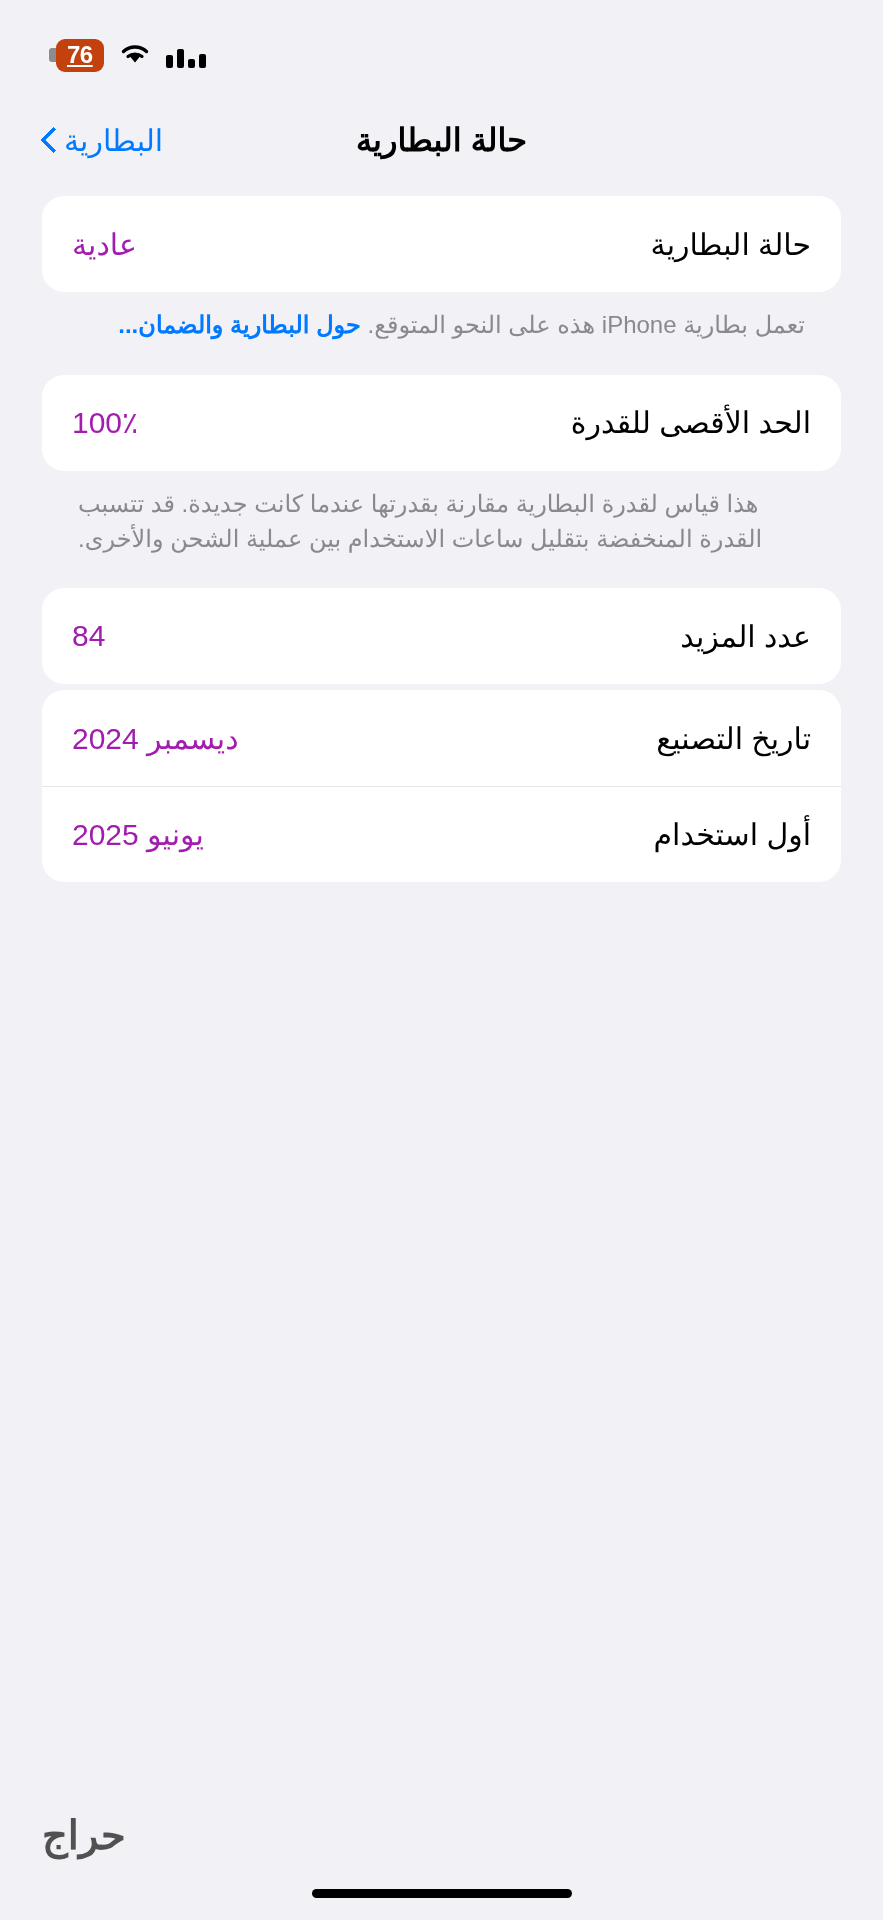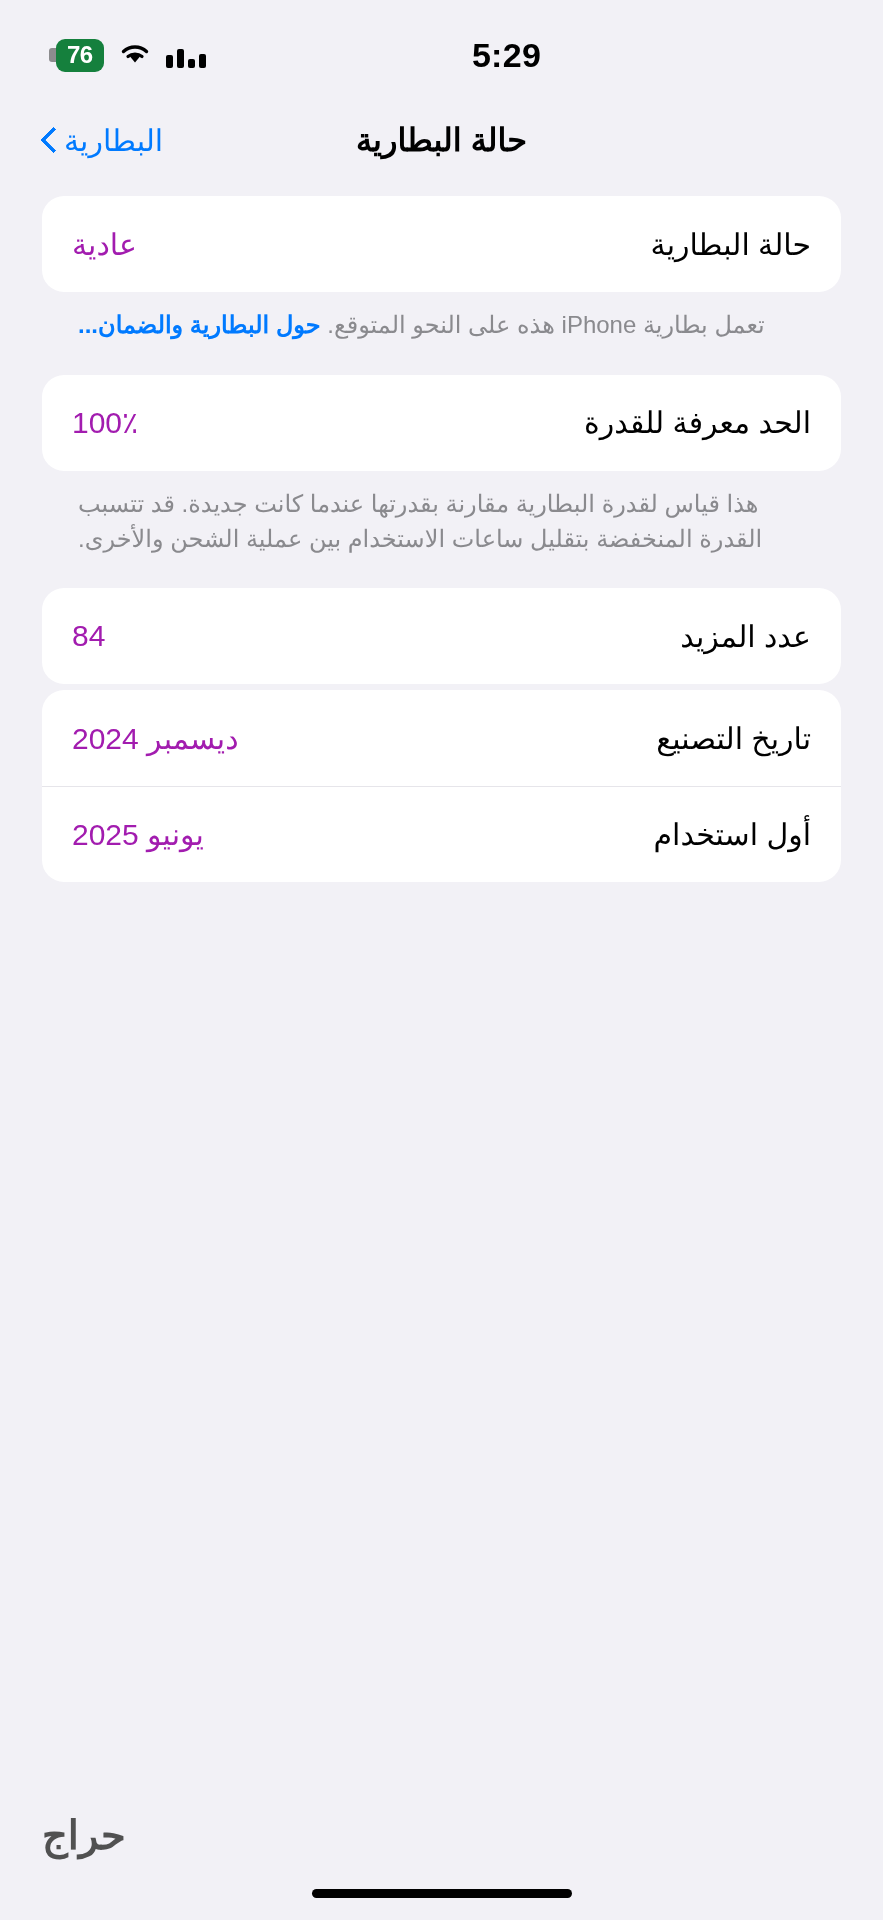--- a/index.html
+++ b/index.html
@@ -14,28 +14,29 @@
   
   .status-bar {
     position: absolute; top: 0; left: 0; right: 0;
     height: 110px;
     display: flex; align-items: center;
     padding: 0 56px;
     direction: ltr;
   }
   .status-left { display: flex; align-items: center; gap: 14px; }
   .battery-pill {
-    background: #15803d; color: #fff;
+    background: #c2410c; color: #fff;
     border-radius: 9px;
     font-size: 24px; font-weight: 700;
     padding: 4px 11px 5px 11px;
     letter-spacing: -0.5px;
     display: flex; align-items: flex-start;
     line-height: 1;
     position: relative;
+    text-decoration: underline;
   }
   .battery-pill::before {
     content: "";
     position: absolute;
     left: -7px; top: 50%; transform: translateY(-50%);
     width: 7px; height: 14px;
     background: #8c8c8e;
     border-radius: 3px 0 0 3px;
   }
   .wifi-icon { display: block; }
@@ -112,21 +113,21 @@
   .row-value { font-size: 30px; color: #a21caf; direction: rtl; }
 
   .footnote {
     font-size: 24px;
     line-height: 1.45;
     color: #8a8a8e;
     padding: 16px 36px 26px 36px;
     text-align: left;
   }
   .footnote .link { color: #007aff; font-weight: 600; }
-  .footnote.center-block { text-align: left; }
+  .footnote.center-block { text-align: right; }
 
   
   .watermark {
     position: absolute;
     bottom: 62px; left: 42px;
     font-size: 40px;
     font-weight: 700;
     color: #404040;
     letter-spacing: 2px;
     opacity: 0.9;
@@ -158,23 +159,20 @@
         <path d="M10 16.5 a11 11 0 0 1 14 0" stroke="#000" stroke-width="3.2" fill="none" stroke-linecap="round"></path>
       </svg>
     </span>
     <span class="signal-icon">
       <i></i>
         <i></i>
         <i></i>
         <i></i>
     </span>
   </div>
-  <div class="status-time">
-    <span>5:29</span>
-  </div>
 </div>
 
 <div class="nav-bar">
   <div class="nav-title">حالة البطارية</div>
   <div class="nav-back" style="margin-right:auto; flex-direction: row-reverse;">
     <span class="chev"></span>
     <span>البطارية</span>
   </div>
 </div>
 
@@ -185,21 +183,21 @@
       <span class="row-label">حالة البطارية</span>
       <span class="row-value">عادية</span>
     </div>
   </div>
   <div class="footnote center-block">
     <span>تعمل بطارية iPhone هذه على النحو المتوقع. </span><span class="link">حول البطارية والضمان...</span>
   </div>
 
   <div class="group">
     <div class="row">
-      <span class="row-label">الحد معرفة للقدرة</span>
+      <span class="row-label">الحد الأقصى للقدرة</span>
       <span class="row-value">100٪</span>
     </div>
   </div>
   <div class="footnote">هذا قياس لقدرة البطارية مقارنة بقدرتها عندما كانت جديدة. قد تتسبب القدرة المنخفضة بتقليل ساعات الاستخدام بين عملية الشحن والأخرى.</div>
 
   <div class="group">
     <div class="row">
       <span class="row-label">عدد المزيد</span>
       <span class="row-value">84</span>
     </div>

